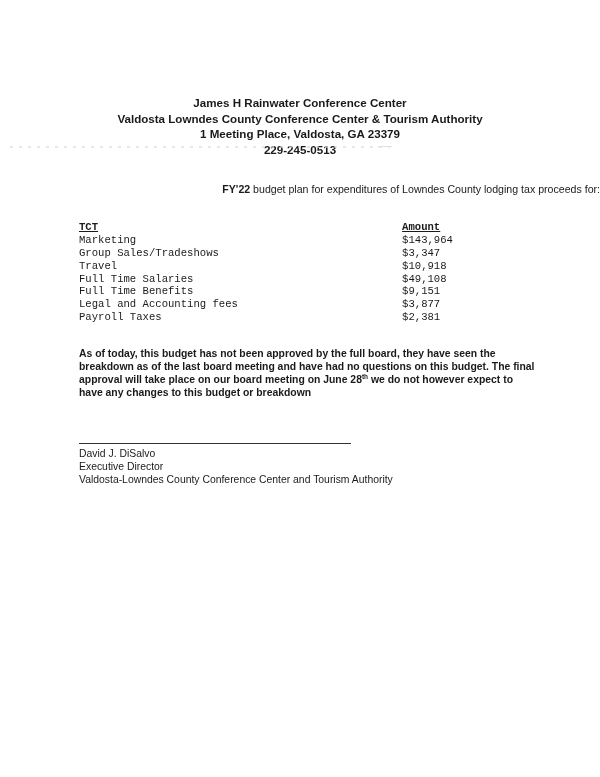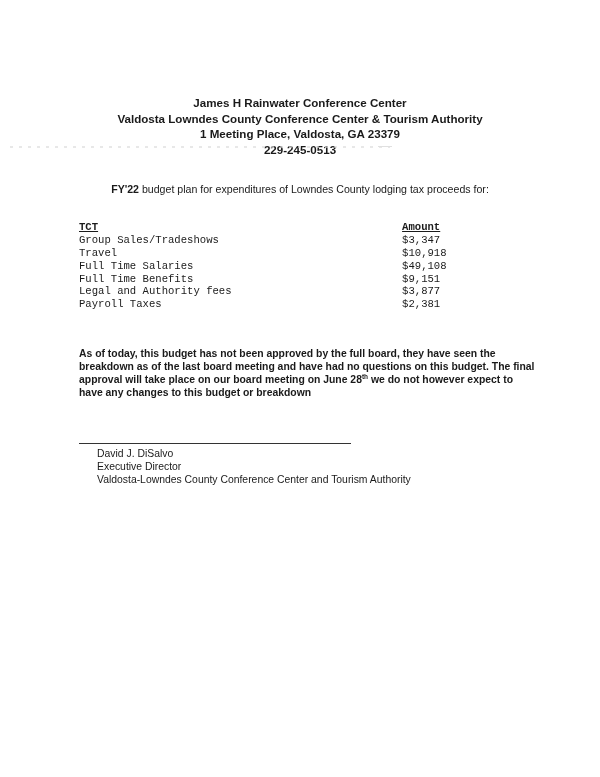--- a/index.html
+++ b/index.html
@@ -6,31 +6,31 @@
     body {
       width: 600px; height: 777px; background: #ffffff; position: relative;
       font-family: "Liberation Sans", "DejaVu Sans", sans-serif; color: #1a1a1a;
       overflow: hidden;
     }
     .page { position: absolute; left: 0; top: 0; width: 600px; height: 777px; }
     .header { position: absolute; top: 79px; left: 0; width: 600px; text-align: center; font-weight: bold; font-size: 11.6px; line-height: 15.5px; margin-top: 16px; }
     .scan-noise { position: absolute; top: 146px; left: 10px; width: 380px; height: 2px;
       background: repeating-linear-gradient(90deg, #d8d8d8 0 3px, transparent 3px 9px); opacity: 0.6; }
     .scan-noise2 { position: absolute; top: 146px; left: 378px; width: 14px; height: 1px; background: #e0e0e0; }
-    .subtitle { position: absolute; top: 183px; left: 0; width: 600px; text-align: center; font-size: 10.6px; line-height: 13.5px; }
+    .subtitle { position: absolute; top: 183px; left: 0; width: 600px; text-align: right; font-size: 10.6px; line-height: 13.5px; }
     .subtitle .b { font-weight: bold; }
     .table { position: absolute; top: 221px; left: 79px; width: 400px; font-size: 10.6px; line-height: 12.9px; }
     .row { display: flex; height: 12.9px; font-family: Liberation Mono, monospace; }
     .c1 { width: 336px; }
     .c2 { width: 80px; }
     .th { font-weight: bold; text-decoration: underline; }
     .para { position: absolute; top: 347px; left: 79px; width: 460px; font-weight: bold; font-size: 10.4px; line-height: 13px; }
     .para sup { font-size: 6.5px; line-height: 0; }
     .sigline { position: absolute; top: 443px; left: 79px; width: 272px; height: 1px; background: #333; }
-    .sig { position: absolute; top: 447px; left: 79px; font-size: 10.4px; line-height: 13px; margin-left: 18px; }
+    .sig { position: absolute; top: 447px; left: 79px; font-size: 10.4px; line-height: 13px; }
   </style>
 </head>
 <body>
 
 <div class="page">
 
   <div class="header">
     <div>James H Rainwater Conference Center</div>
     <div>Valdosta Lowndes County Conference Center &amp; Tourism Authority</div>
     <div>1 Meeting Place, Valdosta, GA 23379</div>
@@ -43,37 +43,41 @@
   <div class="subtitle">
     <div><span class="b">FY'22</span><span> budget plan for expenditures of Lowndes County lodging tax proceeds for:</span></div>
   </div>
 
   <div class="table">
     <div class="row">
       <div class="c1 th">TCT</div>
       <div class="c2 th">Amount</div>
     </div>
     <div class="row">
+      <div class="c1">Marketing</div>
+      <div class="c2">$143,964</div>
+    </div>
+    <div class="row">
       <div class="c1">Group Sales/Tradeshows</div>
       <div class="c2">$3,347</div>
     </div>
     <div class="row">
       <div class="c1">Travel</div>
       <div class="c2">$10,918</div>
     </div>
     <div class="row">
       <div class="c1">Full Time Salaries</div>
       <div class="c2">$49,108</div>
     </div>
     <div class="row">
       <div class="c1">Full Time Benefits</div>
       <div class="c2">$9,151</div>
     </div>
     <div class="row">
-      <div class="c1">Legal and Authority fees</div>
+      <div class="c1">Legal and Accounting fees</div>
       <div class="c2">$3,877</div>
     </div>
     <div class="row">
       <div class="c1">Payroll Taxes</div>
       <div class="c2">$2,381</div>
     </div>
   </div>
 
   <div class="para"><span>As of today, this budget has not been approved by the full board, they have seen the breakdown as of the last board meeting and have had no questions on this budget.  The final approval will take place on our board meeting on June 28</span><sup>th</sup><span> we do not however expect to have any changes to this budget or breakdown</span></div>
 

